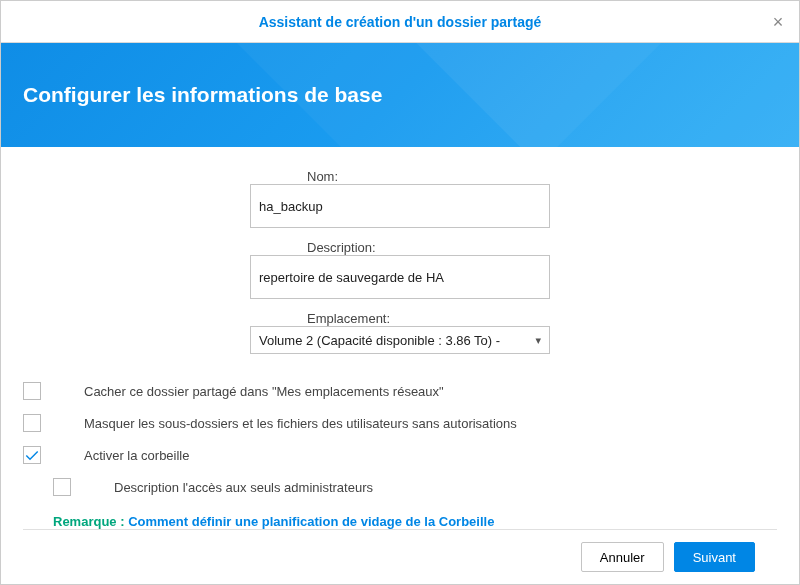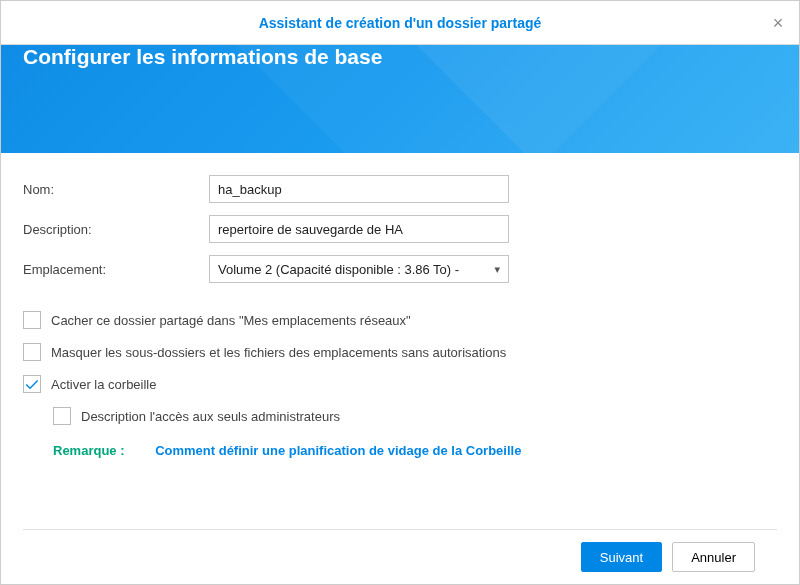--- a/index.html
+++ b/index.html
@@ -45,21 +45,21 @@
       font-size: 18px;
       line-height: 18px;
       text-align: center;
     }
     .banner {
       height: 108px;
       background: linear-gradient(135deg, #0f8de6 0%, #1a9cf0 50%, #30aef5 100%);
       position: relative;
       overflow: hidden;
       display: flex;
-      align-items: flex-start;
+      align-items: center;
       padding-left: 22px;
     }
     .banner::before, .banner::after {
       content: '';
       position: absolute;
       background: rgba(255,255,255,0.06);
     }
     .banner::before {
       width: 400px; height: 400px;
       transform: rotate(45deg);
@@ -79,28 +79,29 @@
       z-index: 1;
     }
     .content {
       flex: 1;
       padding: 22px 22px 0 22px;
     }
     .form-row {
       display: flex;
       align-items: center;
       margin-bottom: 12px;
+      flex-direction: column;
     }
     .form-label {
       width: 186px;
       color: #444;
     }
     .form-input {
       width: 300px;
-      height: 28px;
+      height: 44px;
       border: 1px solid #c4c4c4;
       padding: 0 8px;
       font-size: 13px;
       color: #222;
     }
     .form-select {
       width: 300px;
       height: 28px;
       border: 1px solid #c4c4c4;
       padding: 12px 8px;
@@ -114,20 +115,21 @@
     }
     .select-caret {
       font-size: 11px;
       color: #555;
       margin-left: 6px;
     }
     .checkbox-row {
       display: flex;
       align-items: center;
       margin-bottom: 14px;
+      gap: 33px;
     }
     .checkbox-row.indented { margin-left: 30px; }
     .checkbox {
       width: 18px;
       height: 18px;
       border: 1px solid #bbb;
       margin-right: 10px;
       cursor: pointer;
       background: #fff;
       display: flex;
@@ -137,21 +139,21 @@
     }
     .checkbox.checked svg { display: block; }
     .checkbox svg { display: none; width: 16px; height: 16px; }
     .checkbox-label { color: #444; }
     .note-row {
       margin-top: 18px;
       margin-left: 30px;
       font-size: 13px;
     }
     .note-label { color: #00a67d; font-weight: 600; }
-    .note-link { color: #0086e5; font-weight: 600; cursor: pointer; margin-left: 27px; }
+    .note-link { color: #0086e5; font-weight: 600; cursor: pointer; }
     .footer {
       border-top: 1px solid #e0e0e0;
       padding: 12px 22px;
       display: flex;
       justify-content: flex-end;
       gap: 10px;
       margin: 0 22px;
     }
     .btn {
       height: 30px;
@@ -209,21 +211,21 @@
       <div class="checkbox">
         
       </div>
       <span class="checkbox-label">Cacher ce dossier partagé dans "Mes emplacements réseaux"</span>
     </div>
 
     <div class="checkbox-row">
       <div class="checkbox">
         
       </div>
-      <span class="checkbox-label">Masquer les sous-dossiers et les fichiers des emplacements sans autorisations</span>
+      <span class="checkbox-label">Masquer les sous-dossiers et les fichiers des utilisateurs sans autorisations</span>
     </div>
 
     <div class="checkbox-row">
       <div class="checkbox checked">
         <svg viewBox="0 0 16 16">
             <path fill="#0086e5" d="M6 11.2 2.8 8l-1 1L6 13.2 14.2 5l-1-1z"></path>
           </svg>
       </div>
       <span class="checkbox-label">Activer la corbeille</span>
     </div>
@@ -235,17 +237,17 @@
       <span class="checkbox-label">Description l'accès aux seuls administrateurs</span>
     </div>
 
     <div class="note-row">
       <span class="note-label">Remarque : </span><span class="note-link">Comment définir une planification de vidage de la Corbeille</span>
     </div>
 
   </div>
 
   <div class="footer">
+    <button class="btn">Annuler</button>
     <button class="btn btn-primary">Suivant</button>
-    <button class="btn">Annuler</button>
   </div>
 
 </div>
 
 </body></html>

